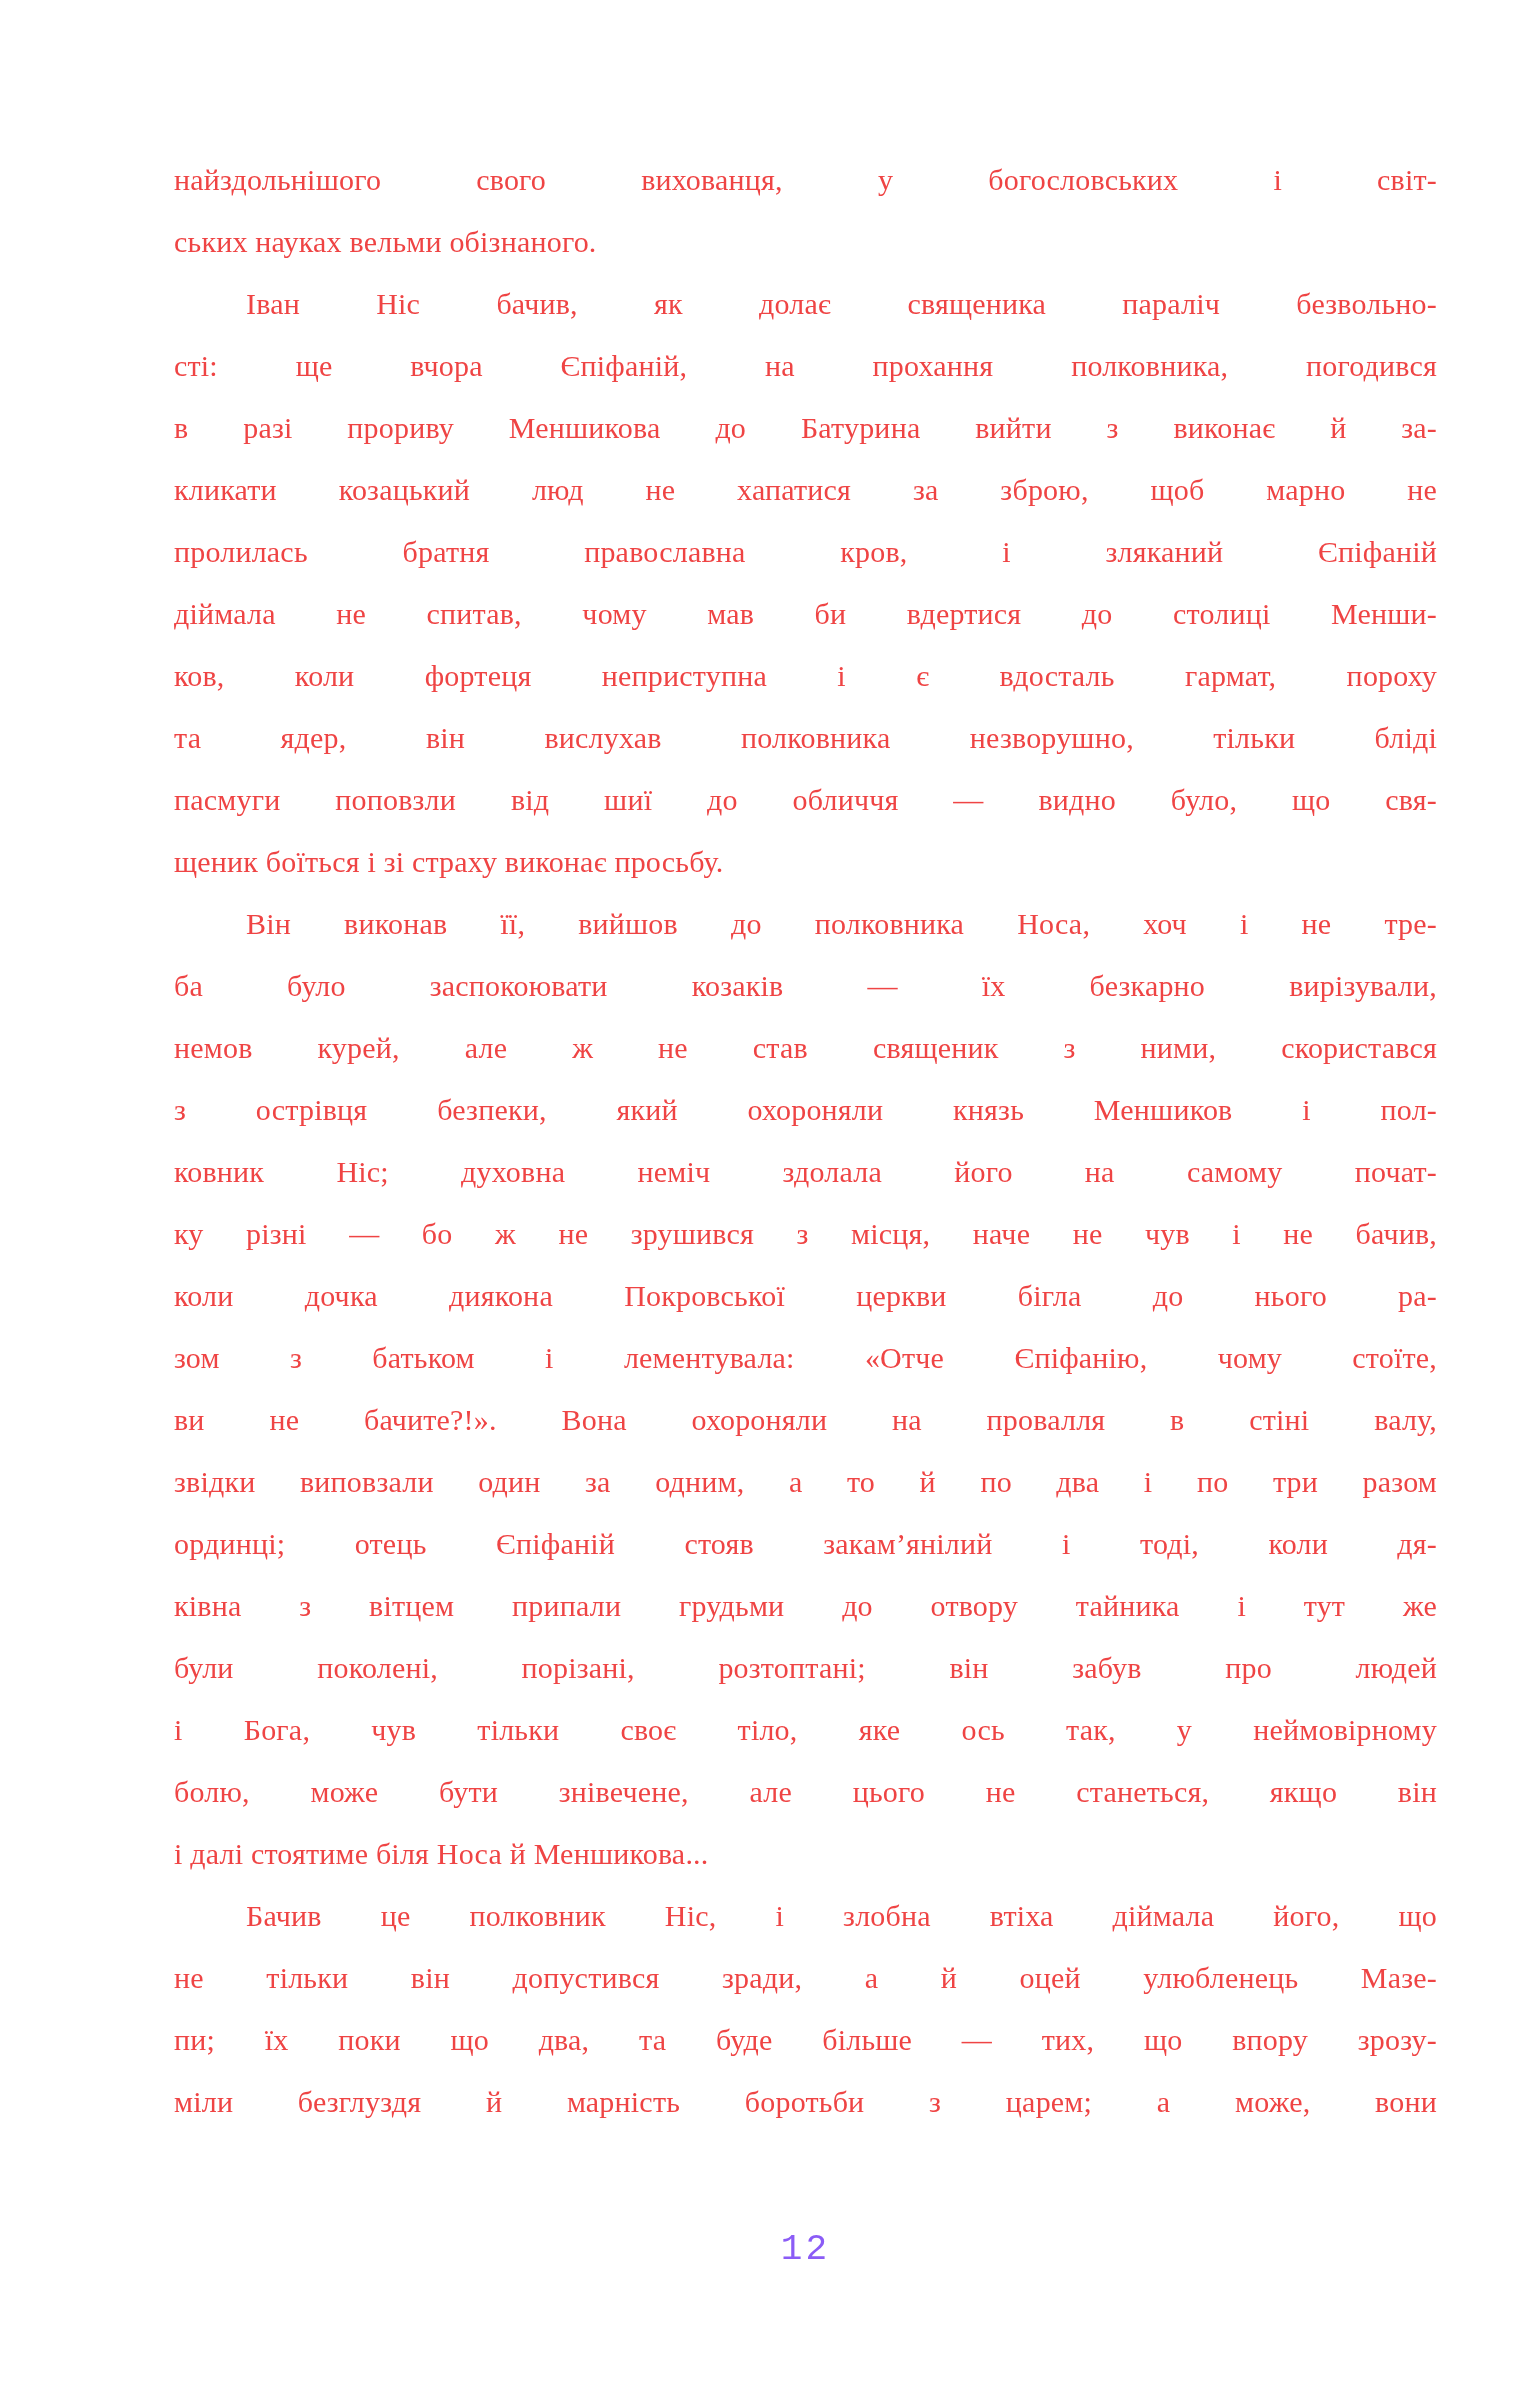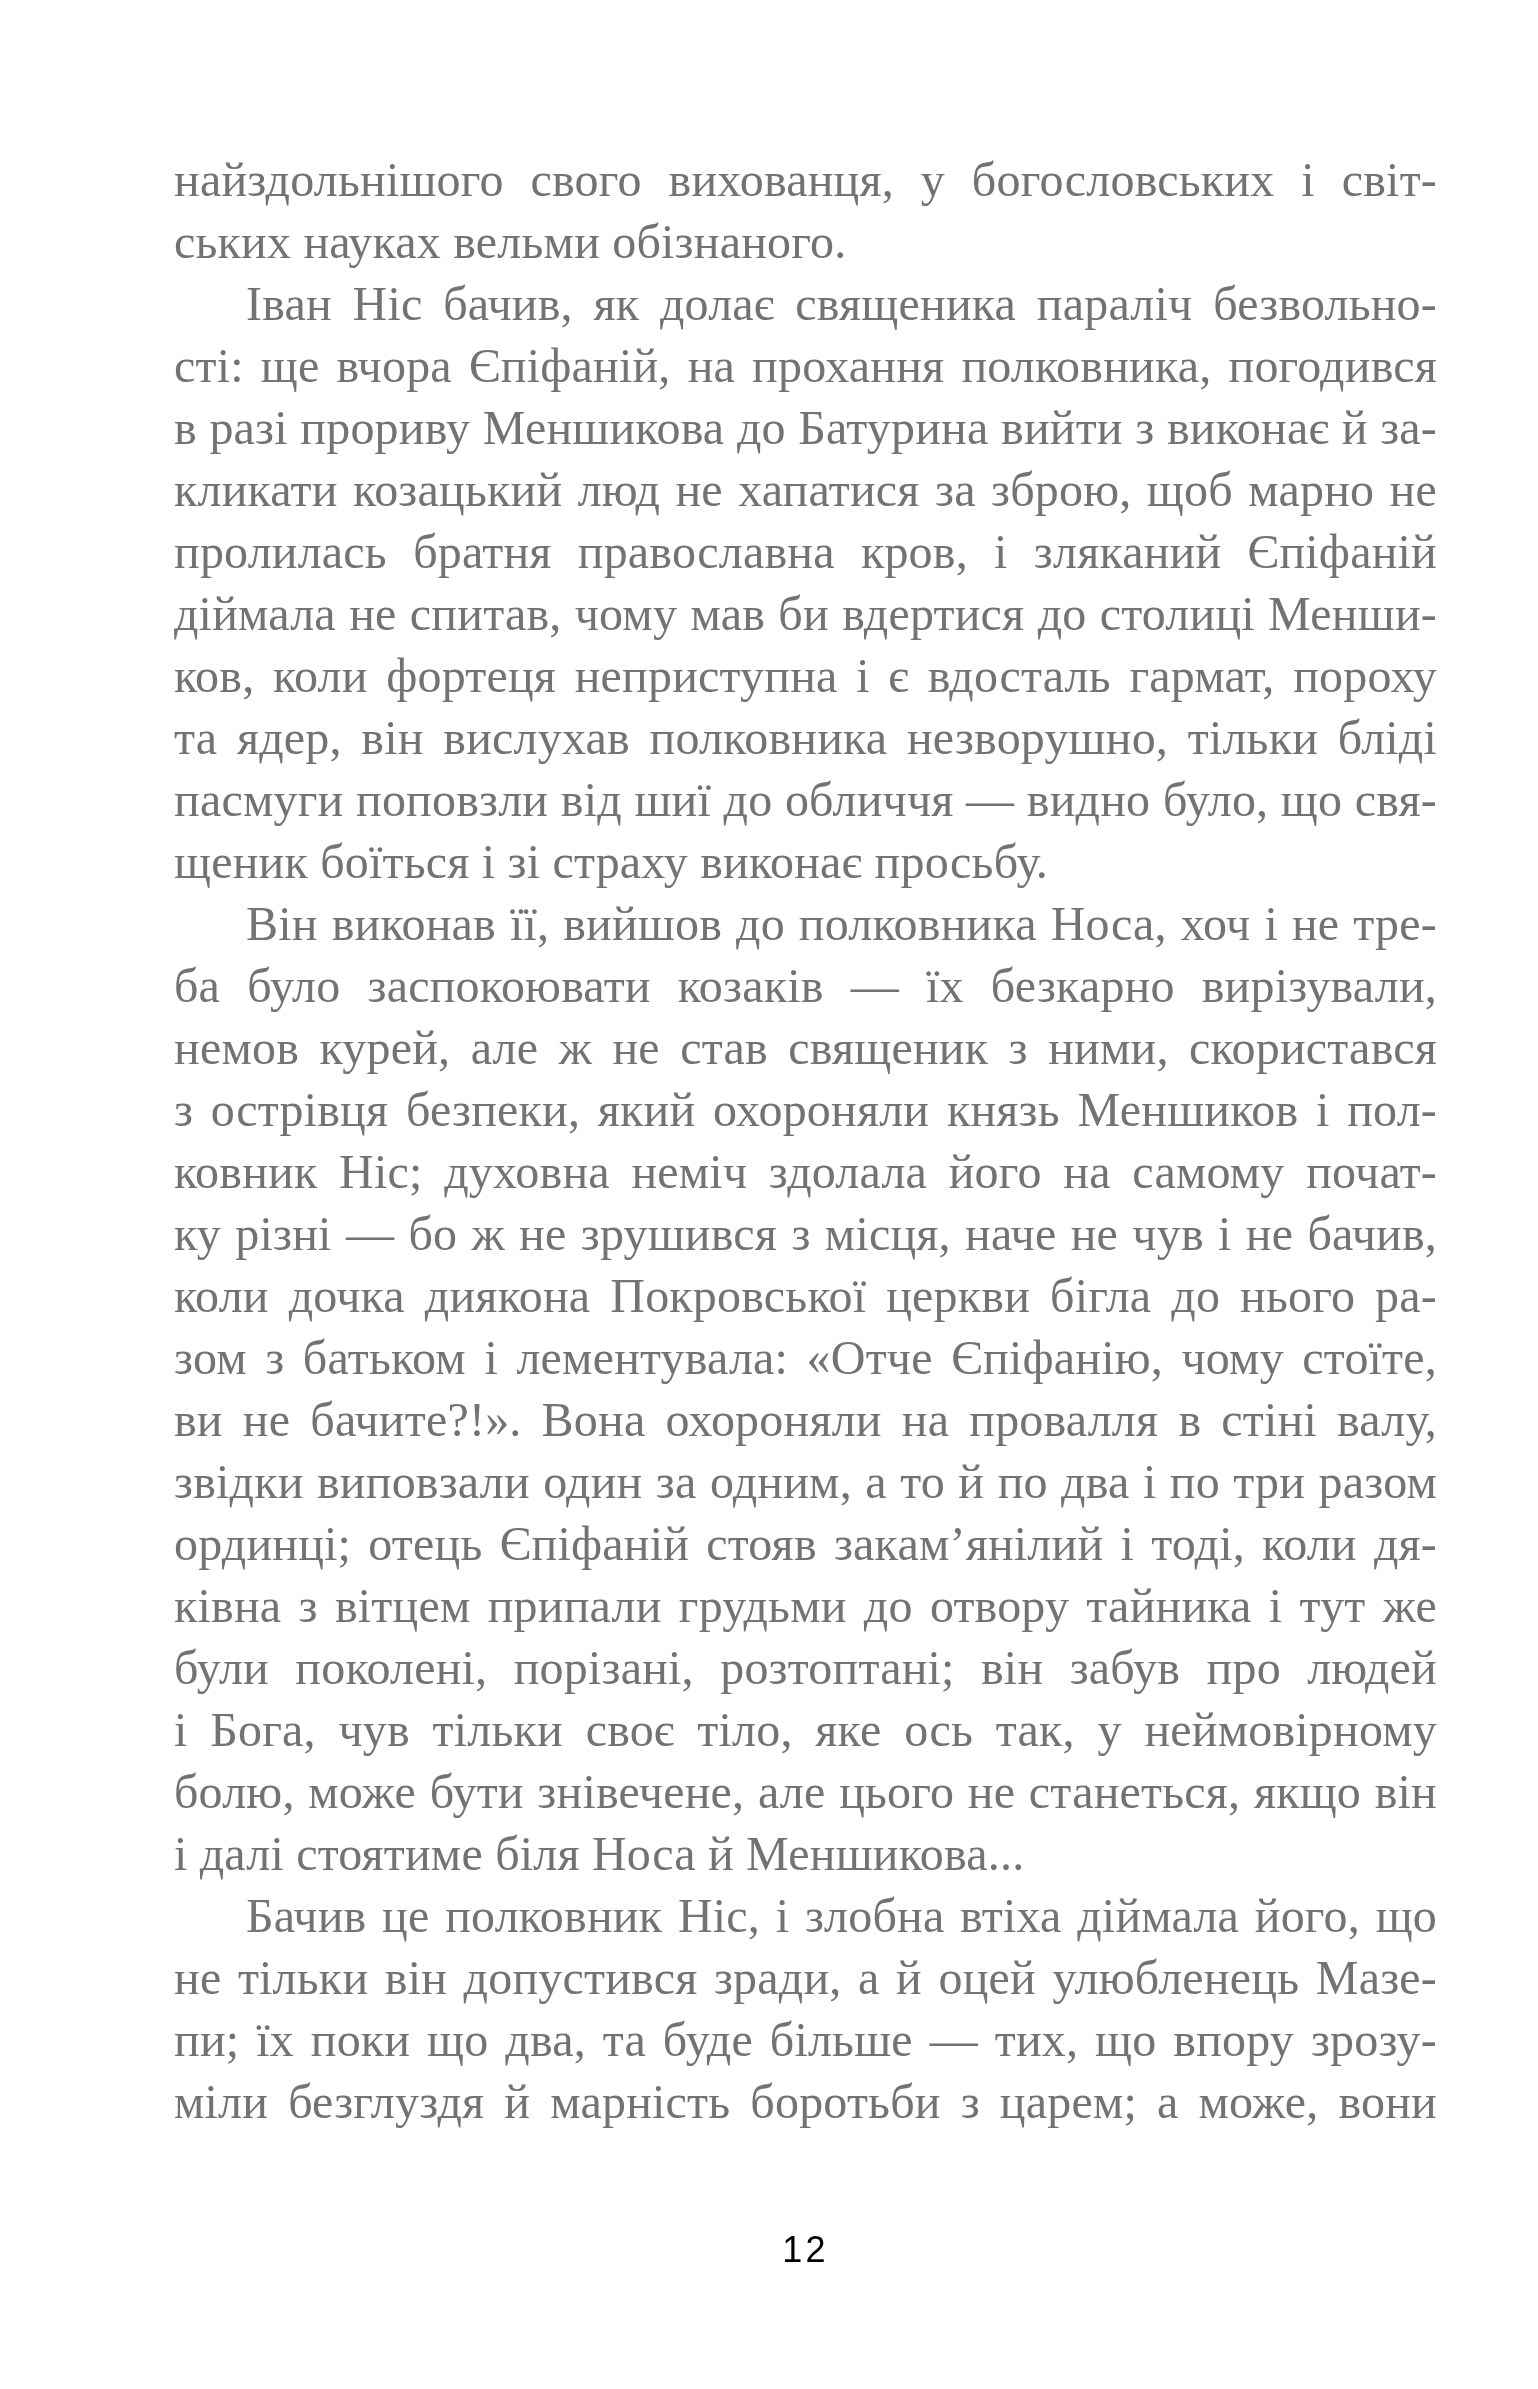--- a/index.html
+++ b/index.html
@@ -14,23 +14,23 @@
     margin: 0 auto;
     background: #ffffff;
     overflow: hidden;
   }
   .text-block {
     position: absolute;
     left: 174px;
     top: 149px;
     width: 1263px;
     font-family: "Liberation Serif", "DejaVu Serif", serif;
-    font-size: 48px;
+    font-size: 30px;
     line-height: 62px;
-    color: #737373;
+    color: #ef4444;
     letter-spacing: 0.2px;
   }
   .line {
     height: 62px;
     overflow: visible;
   }
   .line.fill {
     text-align: justify;
     text-align-last: justify;
   }
@@ -40,24 +40,24 @@
   }
   .line.indent {
     text-indent: 72px;
   }
   .page-number {
     position: absolute;
     left: 174px;
     top: 2229px;
     width: 1263px;
     text-align: center;
-    font-family: Liberation Sans, sans-serif;
+    font-family: Liberation Mono, monospace;
     font-size: 36px;
     letter-spacing: 3.2px;
-    color: #000000;
+    color: #8b5cf6;
   }
 </style>
 </head>
 <body>
 
 <div class="page">
   <div class="text-block">
       <div class="line fill">найздольнішого свого вихованця, у богословських і світ-</div>
       <div class="line end">ських науках вельми обізнаного.</div>
       <div class="line fill indent">Іван Ніс бачив, як долає священика параліч безвольно-</div>

